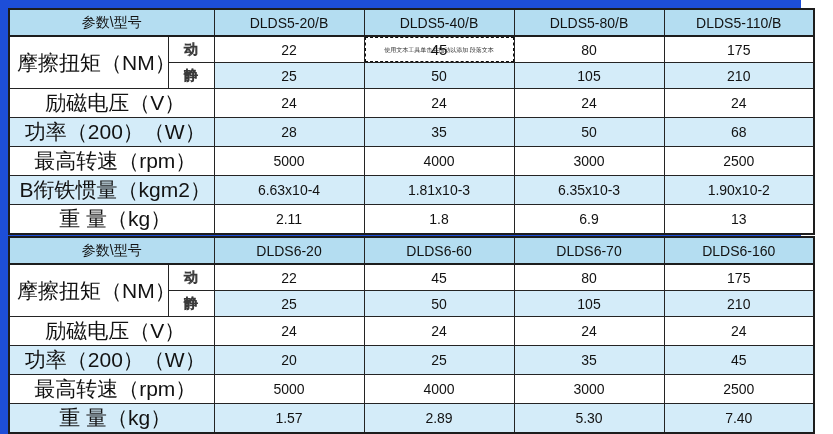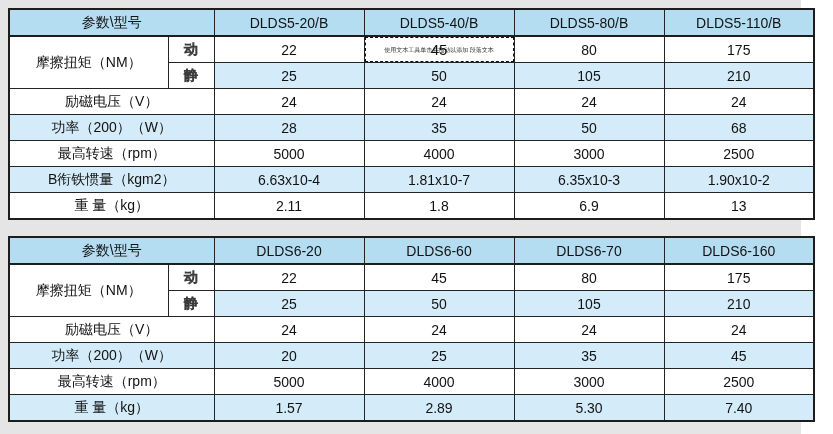--- a/index.html
+++ b/index.html
@@ -1,18 +1,18 @@
 <!DOCTYPE html>
 <html><head>
 <meta charset="utf-8">
 <style>
   html,body{margin:0;padding:0;}
   .canvas{
     position:relative;width:801px;height:434px;
-    background:#e5e5e5;
+    background:#1d4ed8;
     font-family:"Liberation Sans","DejaVu Sans",sans-serif;
     color:#121212;
   }
   table.spec{
     position:absolute;left:8px;
     border-collapse:collapse;table-layout:fixed;
     width:805px;background:#ffffff;
     border:2px solid #1d1d1d;
   }
   #table1{top:8px;}
@@ -22,21 +22,21 @@
     height:25px;padding:0;margin:0;
     text-align:center;vertical-align:middle;
     font-size:14px;font-weight:400;overflow:hidden;
     white-space:nowrap;
   }
   .spec tr.head th{
     background:#b4ddf1;
     border-bottom:2px solid #1d1d1d;
     font-size:14px;
   }
-  .spec td.lbl{font-size:14px;}
+  .spec td.lbl{font-size:21px;padding-left:7px;}
   .spec tr.blue td{background:#d4ecf9;}
   .spec tr.blue td.grp, .spec tr.blue td.sub{background:#ffffff;}
   .spec td.grp{background:#ffffff;}
   .outl{
     color:#ffffff;
     -webkit-text-stroke:1px #3a3a3a;
     font-size:14px;
   }
   @supports not (-webkit-text-stroke:1px #000){
     .outl{color:#4a4a4a;}
@@ -114,21 +114,21 @@
     <tr>
       <td colspan="2" class="lbl">最高转速（rpm）</td>
       <td>5000</td>
       <td>4000</td>
       <td>3000</td>
       <td>2500</td>
     </tr>
     <tr class="blue">
       <td colspan="2" class="lbl">B衔铁惯量（kgm2）</td>
       <td>6.63x10-4</td>
-      <td>1.81x10-7</td>
+      <td>1.81x10-3</td>
       <td>6.35x10-3</td>
       <td>1.90x10-2</td>
     </tr>
     <tr>
       <td colspan="2" class="lbl">重 量（kg）</td>
       <td>2.11</td>
       <td>1.8</td>
       <td>6.9</td>
       <td>13</td>
     </tr>

